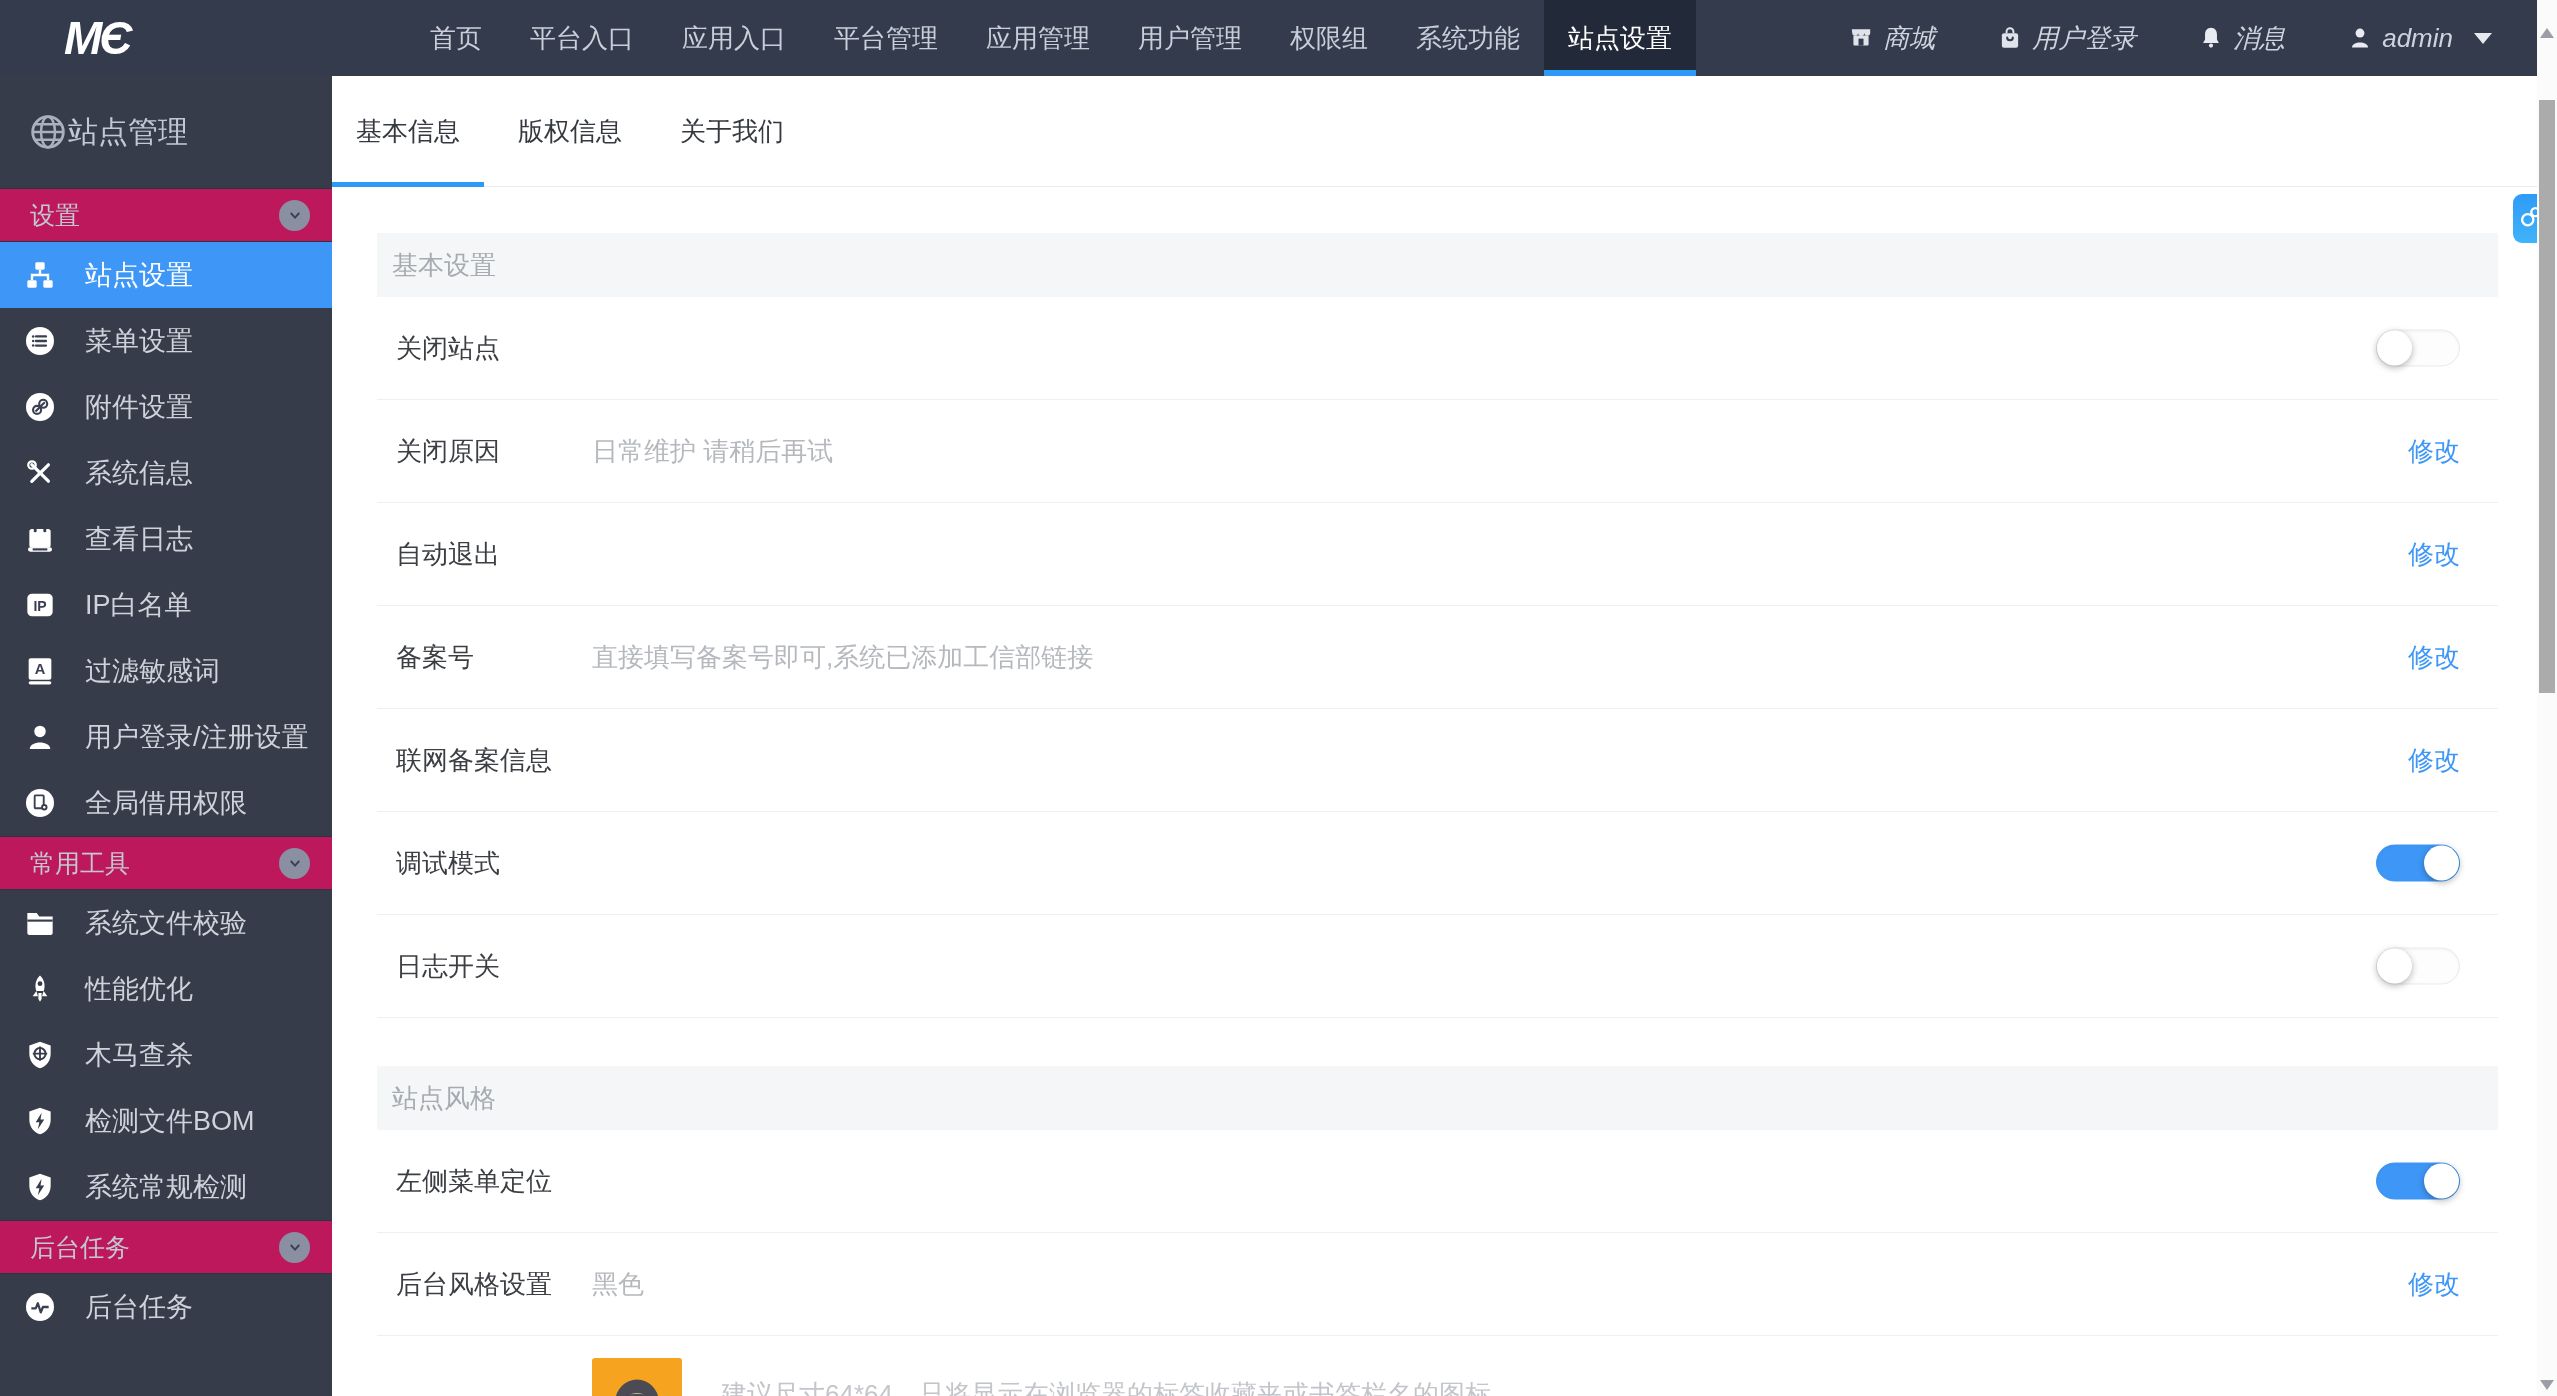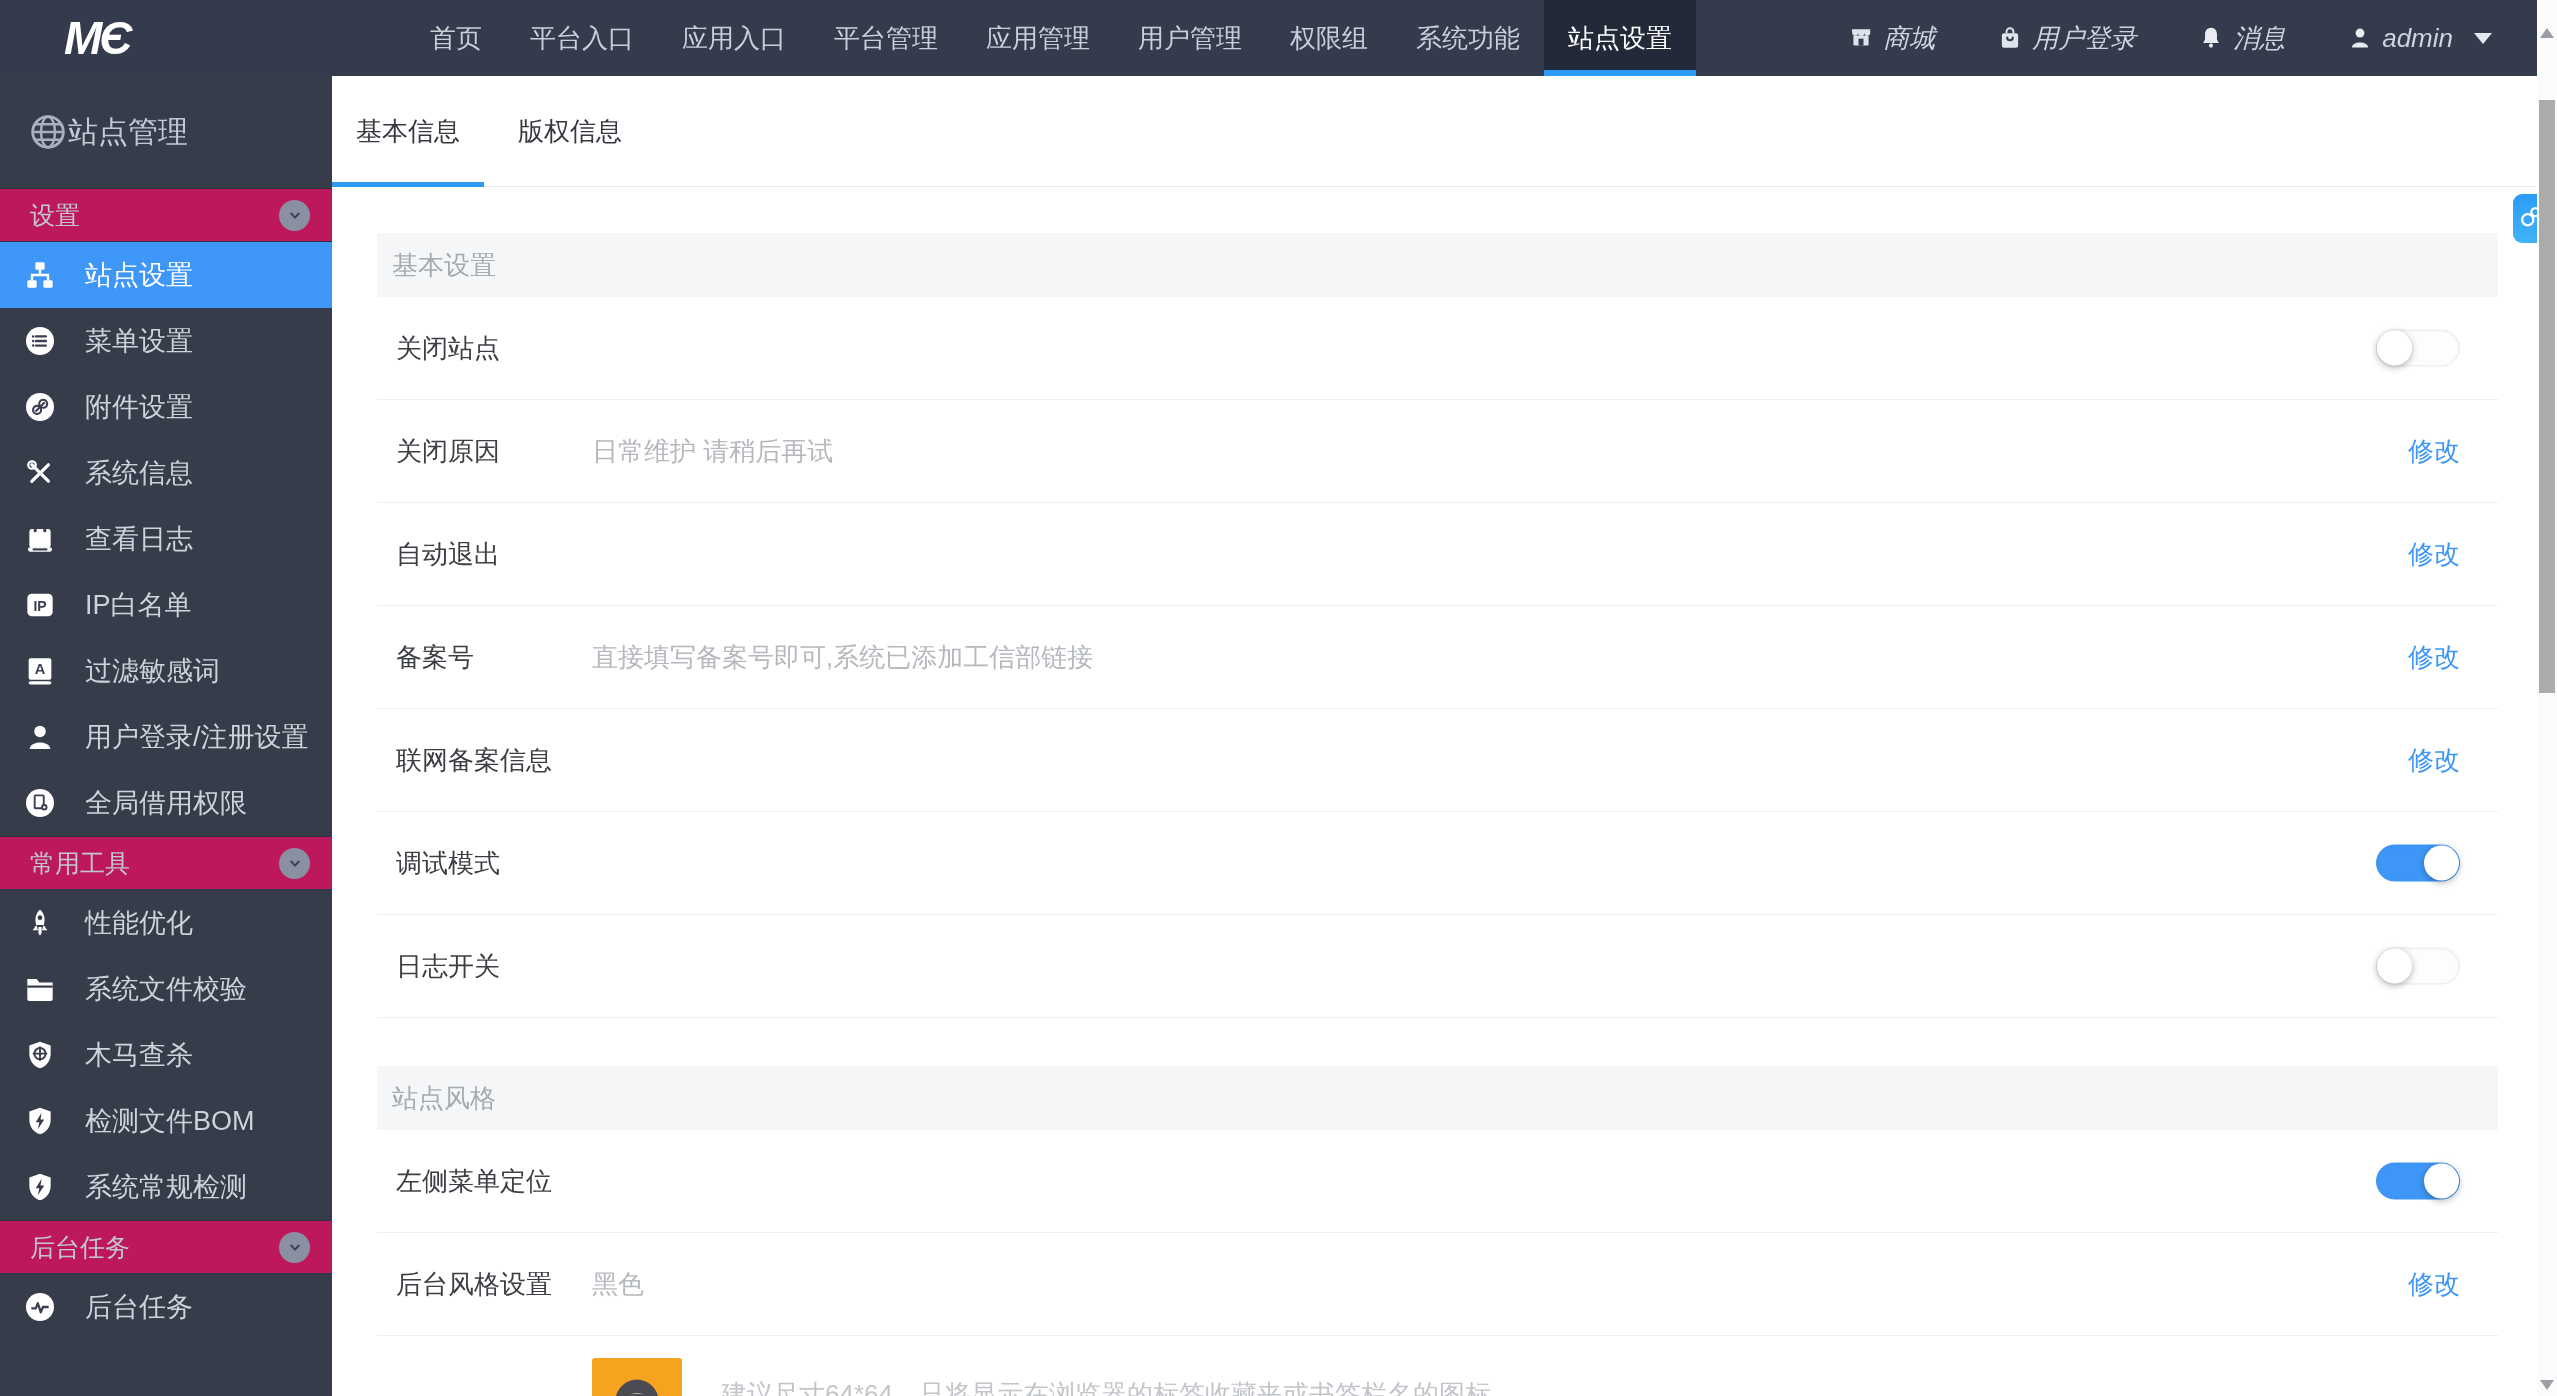--- a/index.html
+++ b/index.html
@@ -299,35 +299,35 @@
     <span class="circle">
         <svg width="18" height="18" viewBox="0 0 24 24">
           <polyline points="7,10 12,15.5 17,10" stroke="#3c4250" stroke-width="2.6" fill="none" stroke-linecap="round"></polyline>
         </svg>
       </span>
   </div>
 
   <div class="sb-item">
     <span class="ico">
         <svg width="32" height="32" viewBox="0 0 24 24">
+          <path d="M2.5 4.5h7l2 2.7h10v12.3a1.5 1.5 0 0 1-1.5 1.5h-16a1.5 1.5 0 0 1-1.5-1.5Z" fill="#fff"></path>
+          <rect x="2.5" y="9.4" width="19" height="1.6" fill="#363c49"></rect>
+        </svg>
+      </span>
+    <span class="lbl">系统文件校验</span>
+  </div>
+  <div class="sb-item">
+    <span class="ico">
+        <svg width="32" height="32" viewBox="0 0 24 24">
           <path d="M12 1.8c3.2 3 4.3 7.3 2.7 11.7H9.3C7.7 9.1 8.8 4.8 12 1.8Z" fill="#fff"></path>
           <circle cx="12" cy="8" r="1.8" fill="#363c49"></circle>
           <path d="M9.3 13.5 6.5 17.5h4ZM14.7 13.5l2.8 4h-4ZM10.8 15h2.4v4.5l-1.2 2-1.2-2Z" fill="#fff"></path>
         </svg>
       </span>
     <span class="lbl">性能优化</span>
-  </div>
-  <div class="sb-item">
-    <span class="ico">
-        <svg width="32" height="32" viewBox="0 0 24 24">
-          <path d="M2.5 4.5h7l2 2.7h10v12.3a1.5 1.5 0 0 1-1.5 1.5h-16a1.5 1.5 0 0 1-1.5-1.5Z" fill="#fff"></path>
-          <rect x="2.5" y="9.4" width="19" height="1.6" fill="#363c49"></rect>
-        </svg>
-      </span>
-    <span class="lbl">系统文件校验</span>
   </div>
   <div class="sb-item">
     <span class="ico">
         <svg width="32" height="32" viewBox="0 0 24 24">
           <path d="M12 2 20 4.8V11c0 5.4-3.3 9.5-8 11-4.7-1.5-8-5.6-8-11V4.8Z" fill="#fff"></path>
           <circle cx="12" cy="11" r="4.2" stroke="#363c49" stroke-width="1.5" fill="none"></circle>
           <path d="M12 5.6v10.8M6.6 11h10.8" stroke="#363c49" stroke-width="1.4"></path>
         </svg>
       </span>
     <span class="lbl">木马查杀</span>
@@ -370,20 +370,23 @@
   </div>
 </div>
 
 <div class="main">
   <div class="tabbar">
     <div class="tab active">
         <span>基本信息</span>
       </div>
     <div class="tab">
         <span>版权信息</span>
+      </div>
+    <div class="tab">
+        <span>关于我们</span>
       </div>
   </div>
 
   <div class="card">
     <div class="sec-header">
       <span>基本设置</span>
     </div>
 
     <div class="row">
       <span class="r-label">关闭站点</span>

